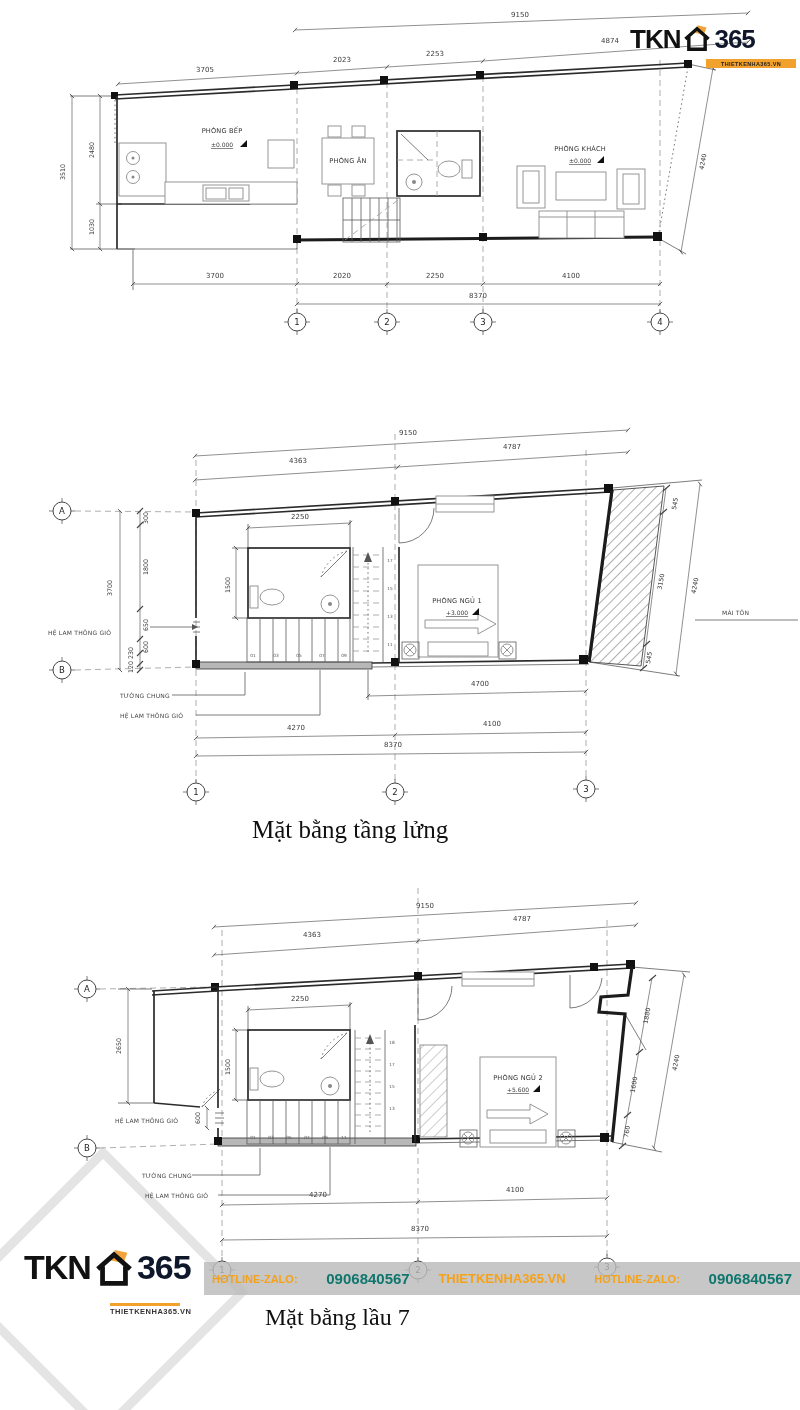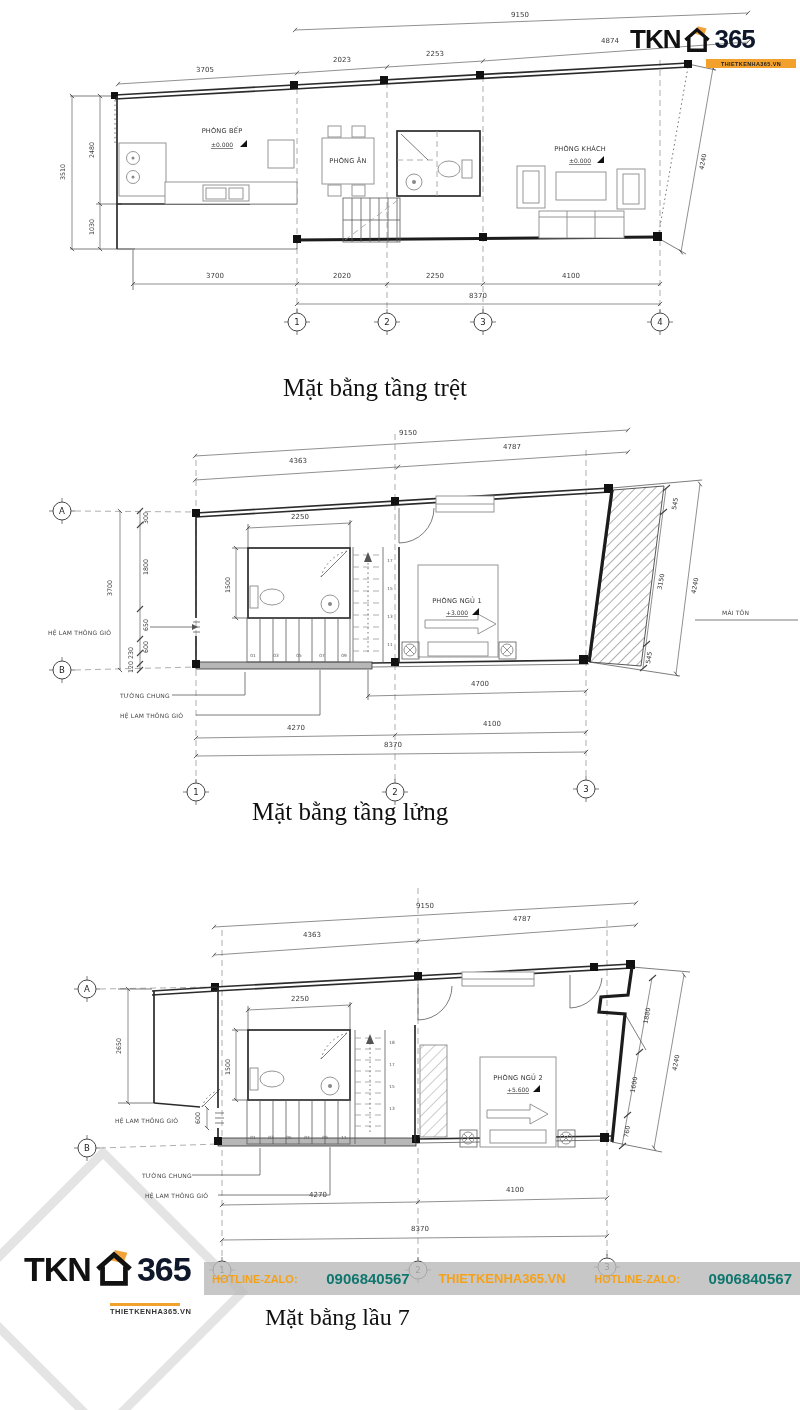--- a/index.html
+++ b/index.html
@@ -20,21 +20,21 @@
 .gray{fill:#b7b7b7;stroke:#333;stroke-width:.8}
 .bub{fill:#fff;stroke:#444;stroke-width:1}
 .dtx{font-size:7px;text-anchor:middle}
 .vtx{font-size:6.3px;text-anchor:middle}
 .ktx{font-size:6.6px;text-anchor:middle;letter-spacing:.2px;fill:#333}
 .ntx{font-size:4.3px;text-anchor:middle;fill:#555}
 .gtx{font-size:8.5px;text-anchor:middle;fill:#222}
 .lvl{font-size:6px;text-anchor:middle;text-decoration:underline}
 .lbl{font-size:6px;fill:#444;letter-spacing:.2px}
 .cap{position:absolute;font-family:"Liberation Serif","DejaVu Serif",serif;font-size:25px;color:#101010;white-space:nowrap}
-.logo-row{position:absolute;display:flex;align-items:center;gap:2px}
+.logo-row{position:absolute;display:flex;align-items:flex-start;gap:2px}
 .logo-tkn{font-weight:bold;color:#111;letter-spacing:-1px}
 .logo-365{font-weight:bold;color:#0f172a;letter-spacing:-1px}
 .logo-bar{position:absolute;background:#F2A12C;display:flex;align-items:center;justify-content:center}
 .logo-bar span{font-size:5.5px;font-weight:bold;color:#222;letter-spacing:.4px}
 .site-small{position:absolute;font-size:7.5px;font-weight:bold;color:#333;letter-spacing:.5px}
 .site-rule{position:absolute;background:#F2A12C}
 #hotbar{position:absolute;left:204px;top:1262px;width:596px;height:33px;background:rgba(187,187,187,.82);display:flex;align-items:center;justify-content:space-between;padding:0 8px}
 #hotbar .hl{font-size:11px;font-weight:bold;color:#F5A21B;white-space:nowrap}
 #hotbar .ph{font-size:15px;font-weight:bold;color:#0f766e;white-space:nowrap}
 #hotbar .st{font-size:13px;font-weight:bold;color:#F5A21B;white-space:nowrap}
@@ -483,22 +483,21 @@
     <text class="gtx" x="222" y="393">1</text>
     <path class="t" d="M405 390 H410 M426 390 H431 M418 377 V382 M418 398 V403"></path>
     <circle class="bub" cx="418" cy="390" r="9"></circle>
     <text class="gtx" x="418" y="393">2</text>
     <path class="t" d="M594 387 H599 M615 387 H620 M607 374 V379 M607 395 V400"></path>
     <circle class="bub" cx="607" cy="387" r="9"></circle>
     <text class="gtx" x="607" y="390">3</text>
   </g>
 </svg>
 
-<div class="cap" style="left:283px;top:374px">Mặt bằng tầng trệt</div>
-<div class="cap" style="left:252px;top:798px">Mặt bằng tầng lửng</div>
+<div class="cap" style="left:252px;top:816px">Mặt bằng tầng lửng</div>
 <div class="cap" style="left:265px;top:1304px;font-size:24px">Mặt bằng lầu 7</div>
 
 <div class="logo-row" style="left:630px;top:24px">
   <span class="logo-tkn" style="font-size:26px">TKN</span>
   <svg width="30" height="30" viewBox="0 0 44 44">
     <polygon points="23,2 36,5 32,16 19,13" fill="#F2A33C"></polygon>
     <path d="M5 22 L22 7 L39 22" stroke="#111" stroke-width="5" fill="none"></path>
     <path d="M10 19 V37 H34 V19" stroke="#111" stroke-width="5" fill="none"></path>
   </svg>
   <span class="logo-365" style="font-size:26px">365</span>

